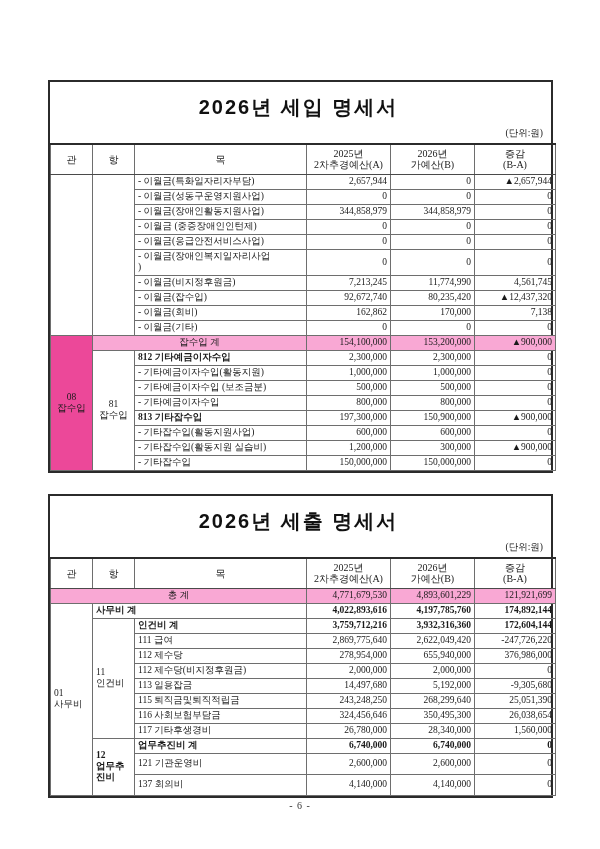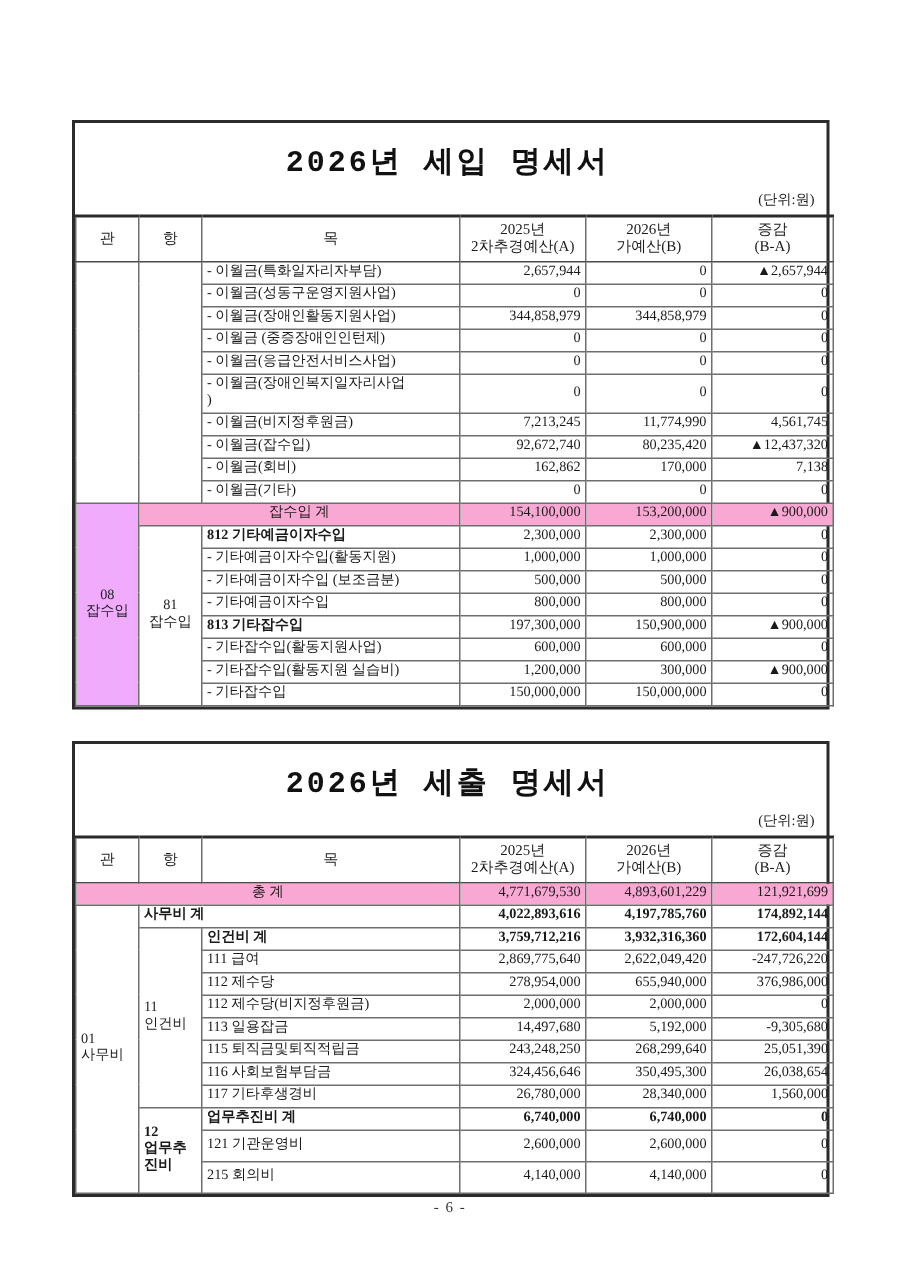--- a/index.html
+++ b/index.html
@@ -34,21 +34,21 @@
     border: 2px solid #2b2b2b;
     background: #fff;
     box-sizing: border-box;
     padding: 0;
   }
   .title-area {
     padding: 12px 0 2px 0;
     text-align: center;
   }
   .doc-title {
-    font-family: Liberation Mono, monospace;
+    font-family: Liberation Sans, sans-serif;
     font-size: 20px;
     font-weight: bold;
     letter-spacing: 2px;
     color: #111;
     margin: 0;
     padding: 0 4px 4px 0;
   }
   .unit-line {
     text-align: right;
     font-size: 9.5px;
@@ -233,21 +233,21 @@
               <td class="num">170,000</td>
               <td class="num">7,138</td>
             </tr>
             <tr>
               <td class="mok">- 이월금(기타)</td>
               <td class="num">0</td>
               <td class="num">0</td>
               <td class="num">0</td>
             </tr>
             <tr class="total-row">
-              <td class="grp" rowspan="9" style="background: #f0abfc; font-weight: normal;">
+              <td class="grp" rowspan="9" style="background: #ec4899; font-weight: normal;">
                 <span class="gcode">08</span>
                 <span class="gcode">잡수입</span>
               </td>
               <td colspan="2">잡수입 계</td>
               <td class="num">154,100,000</td>
               <td class="num">153,200,000</td>
               <td class="num">▲900,000</td>
             </tr>
             <tr>
               <td class="grp" rowspan="8">
@@ -419,21 +419,21 @@
               <td class="num">6,740,000</td>
               <td class="num">0</td>
             </tr>
             <tr class="h-tall">
               <td class="mok">121 기관운영비</td>
               <td class="num">2,600,000</td>
               <td class="num">2,600,000</td>
               <td class="num">0</td>
             </tr>
             <tr class="h-tall">
-              <td class="mok">215 회의비</td>
+              <td class="mok">137 회의비</td>
               <td class="num">4,140,000</td>
               <td class="num">4,140,000</td>
               <td class="num">0</td>
             </tr>
           </tbody>
       </table>
     </div>
   </div>
 
   <div class="page-number">- 6 -</div>

